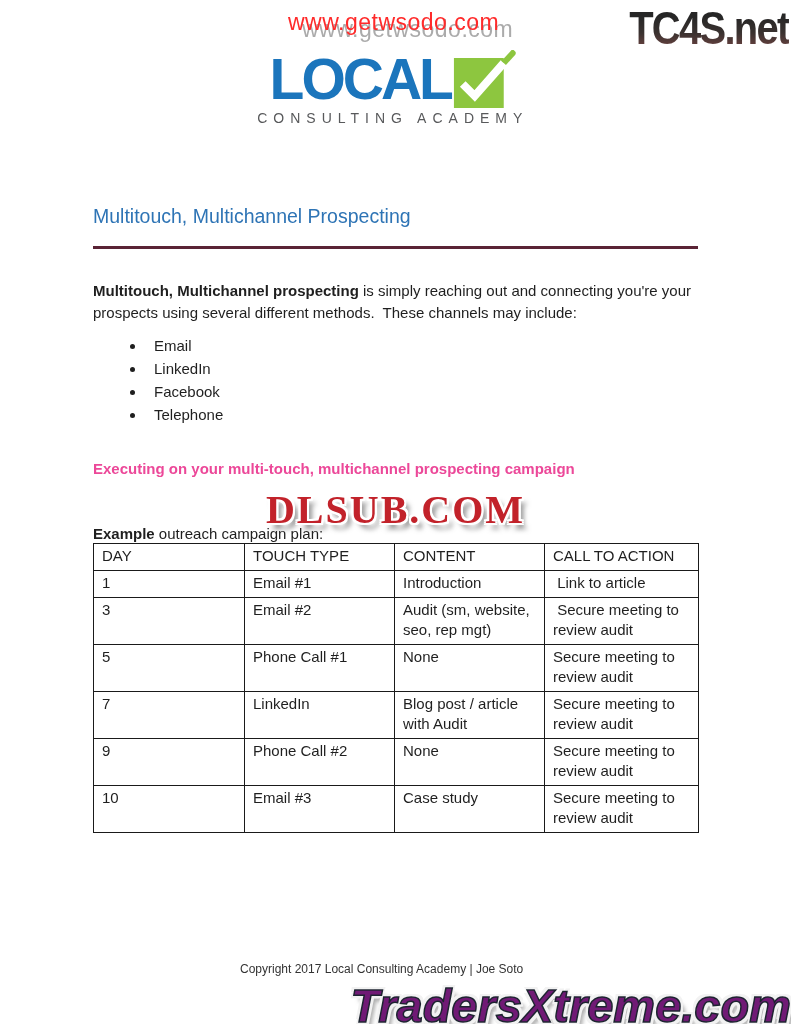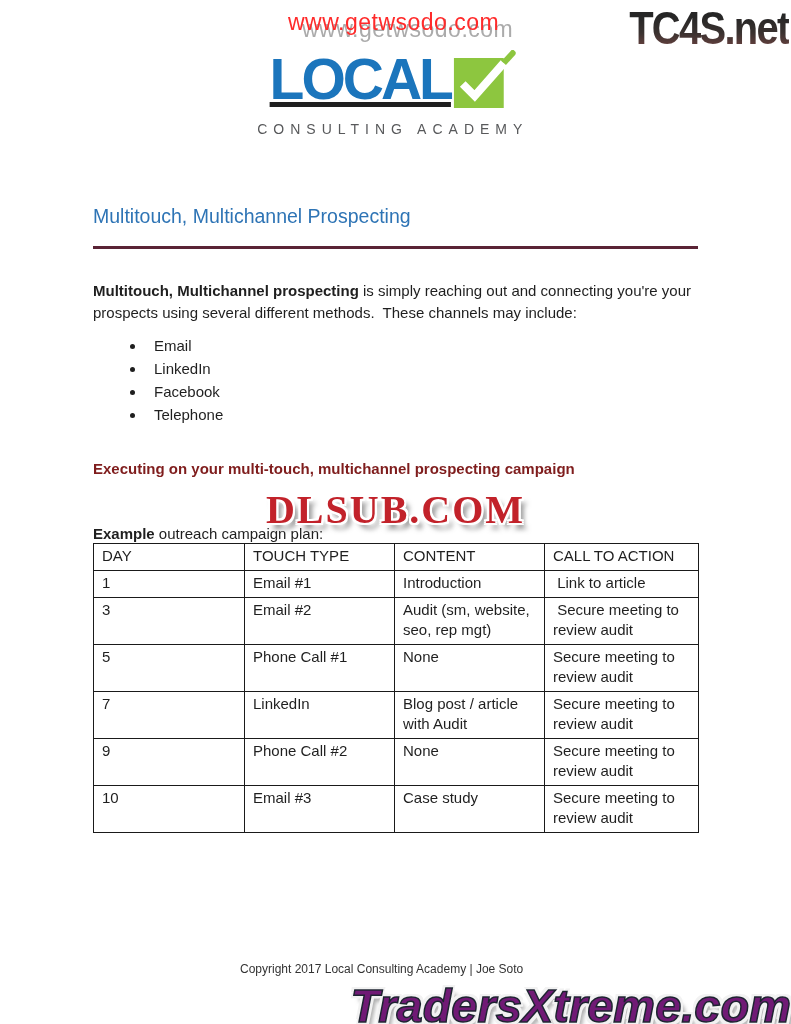--- a/index.html
+++ b/index.html
@@ -31,28 +31,28 @@
     background:linear-gradient(180deg,#262626 30%,#3a3230 60%,#6e4341 90%);
     -webkit-background-clip:text;background-clip:text;color:transparent;
     white-space:nowrap;
   }
 
   
   .logo{
     position:absolute;top:50px;left:50%;transform:translateX(-51%);
     text-align:center;
   }
-  .logo-row{display:flex;align-items:center;justify-content:center;gap:3px;text-decoration:underline;}
+  .logo-row{display:flex;align-items:center;justify-content:center;gap:3px;}
   .logo-word{
     color:#1b75bc;font-weight:800;font-size:57px;line-height:1;
     letter-spacing:-3px;
   }
   .logo-check{display:block;}
   .logo-sub{
-    color:#58595b;font-size:14px;letter-spacing:6px;margin-top:13px;
+    color:#58595b;font-size:14px;letter-spacing:6px;margin-top:2px;
     white-space:nowrap;text-align:center;
   }
 
   
   .content{position:absolute;left:93px;top:203px;width:605px;}
   .doc-title{
     margin:0;color:#2e74b5;font-size:19.5px;font-weight:400;line-height:26px;
   }
   .title-rule{
     height:2.5px;background:#5a2335;border:none;margin:17px 0 0 0;
@@ -61,21 +61,21 @@
     margin:31px 0 0 0;font-size:15px;line-height:22px;white-space:pre-wrap;
   }
   .intro b{font-weight:700;}
   ul.channels{
     margin:13px 0 0 0;padding:0 0 0 53px;list-style:disc;
   }
   ul.channels li{
     font-size:15px;line-height:17px;margin-bottom:6px;padding-left:8px;
   }
   .section-heading{
-    margin:36px 0 0 0;color:#7f1d1d;font-weight:700;font-size:15px;line-height:20px;
+    margin:36px 0 0 0;color:#ec4899;font-weight:700;font-size:15px;line-height:20px;
   }
   .example-line{
     margin:45px 0 0 0;font-size:15px;line-height:19px;
   }
   .example-line b{font-weight:700;}
 
   
   table.plan{
     border-collapse:collapse;width:605px;table-layout:fixed;
   }

